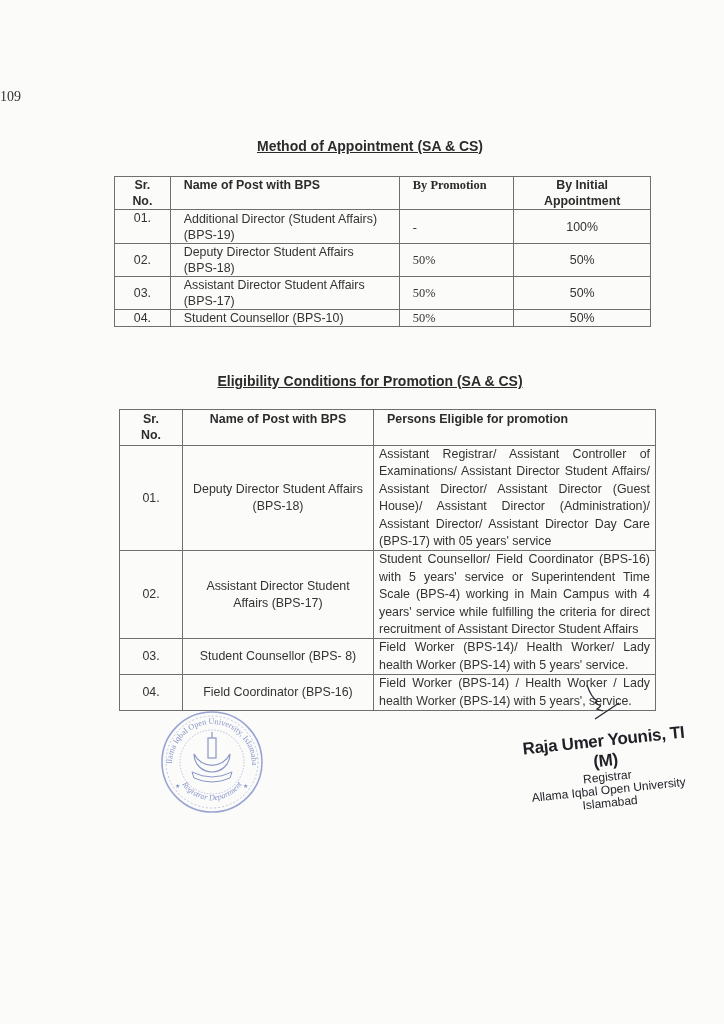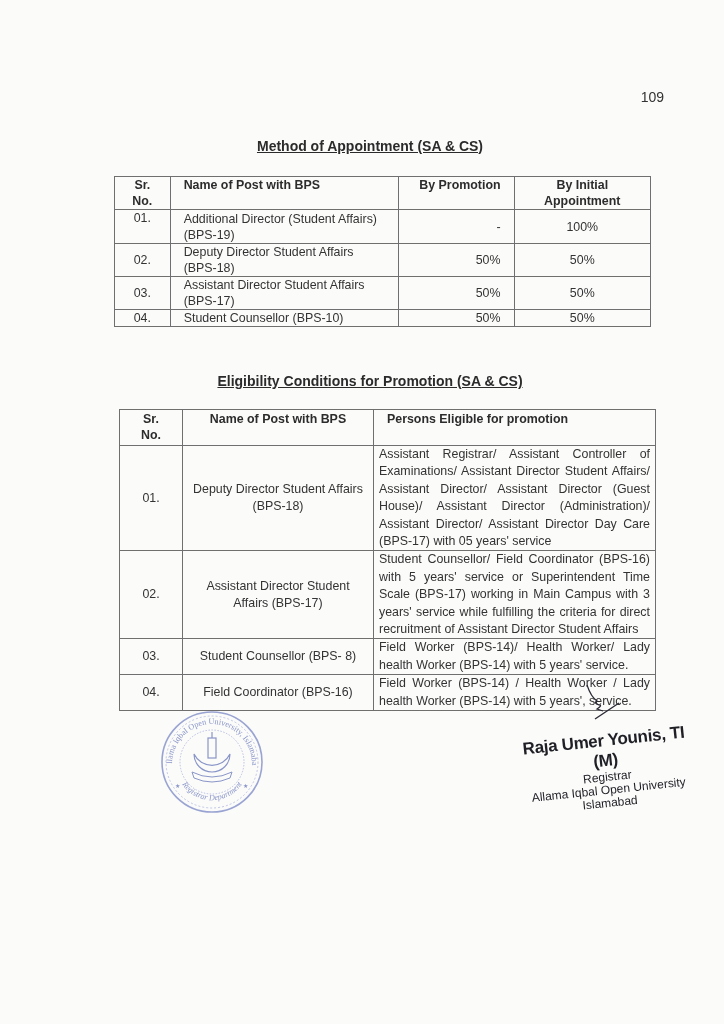--- a/index.html
+++ b/index.html
@@ -1,40 +1,40 @@
 <!DOCTYPE html>
 <html><head>
 <meta charset="utf-8">
 <style>
   html, body { margin: 0; padding: 0; }
   body {
     width: 724px; height: 1024px; background: #fbfbfa; position: relative; overflow: hidden;
     font-family: "Liberation Sans", sans-serif; color: #2a2a2a;
   }
   .page-number {
-    position: absolute; top: 89px; left: 0; width: 664px; text-align: right;
-    font-size: 14px; color: #333;
+    position: absolute; top: 89px; left: 0; width: 664px; text-align: left;
+    font-size: 14px; color: #333; font-family: Liberation Serif, serif;
   }
   .section-title {
     position: absolute; left: 0; width: 724px; text-align: center;
     font-size: 14px; font-weight: bold; text-decoration: underline; color: #2b2b2b;
   }
   .t1-title { top: 138px; left: 8px; }
   .t2-title { top: 373px; left: 8px; }
 
   table { border-collapse: collapse; position: absolute; font-size: 12.4px; color: #333; }
   td, th { border: 1px solid #6f6f6f; padding: 0 13px; vertical-align: middle; line-height: 16px; }
   th { font-weight: bold; color: #2c2c2c; }
 
   
   #t1 { left: 114px; top: 176px; width: 537px; }
   #t1 th { vertical-align: top; height: 32px; }
   #t1 .c-sr { width: 32px; text-align: center; }
   #t1 .c-name { width: 255px; text-align: left; }
-  #t1 .c-promo { width: 99px; text-align: right; }
+  #t1 .c-promo { width: 99px; text-align: left; font-family: Liberation Serif, serif; }
   #t1 .c-init { width: 122px; text-align: center; margin-top: 39px; }
   #t1 td { height: 16px; }
   #t1 tr.tall td { height: 33px; }
 
   
   #t2 { left: 119px; top: 409px; width: 537px; }
   #t2 th { vertical-align: top; height: 34px; padding-top: 1px; }
   #t2 .c-sr { width: 36px; text-align: center; }
   #t2 .c-name { width: 164px; text-align: center; }
   #t2 .c-elig { text-align: justify; }
@@ -109,21 +109,21 @@
   </thead>
   <tbody>
     <tr>
       <td class="c-sr">01.</td>
       <td class="c-name">Deputy Director Student Affairs (BPS-18)</td>
       <td class="c-elig">Assistant Registrar/ Assistant Controller of Examinations/ Assistant Director Student Affairs/ Assistant Director/ Assistant Director (Guest House)/ Assistant Director (Administration)/ Assistant Director/ Assistant Director Day Care (BPS-17) with 05 years' service</td>
     </tr>
     <tr>
       <td class="c-sr">02.</td>
       <td class="c-name">Assistant Director Student Affairs (BPS-17)</td>
-      <td class="c-elig">Student Counsellor/ Field Coordinator (BPS-16) with 5 years' service or Superintendent Time Scale (BPS-17) working in Main Campus with 3 years' service while fulfilling the criteria for direct recruitment of Assistant Director Student Affairs</td>
+      <td class="c-elig">Student Counsellor/ Field Coordinator (BPS-16) with 5 years' service or Superintendent Time Scale (BPS-4) working in Main Campus with 4 years' service while fulfilling the criteria for direct recruitment of Assistant Director Student Affairs</td>
     </tr>
     <tr>
       <td class="c-sr">03.</td>
       <td class="c-name">Student Counsellor (BPS- 8)</td>
       <td class="c-elig">Field Worker (BPS-14)/ Health Worker/ Lady health Worker (BPS-14) with 5 years' service.</td>
     </tr>
     <tr>
       <td class="c-sr">04.</td>
       <td class="c-name">Field Coordinator (BPS-16)</td>
       <td class="c-elig">Field Worker (BPS-14) / Health Worker / Lady health Worker (BPS-14) with 5 years', service.</td>

